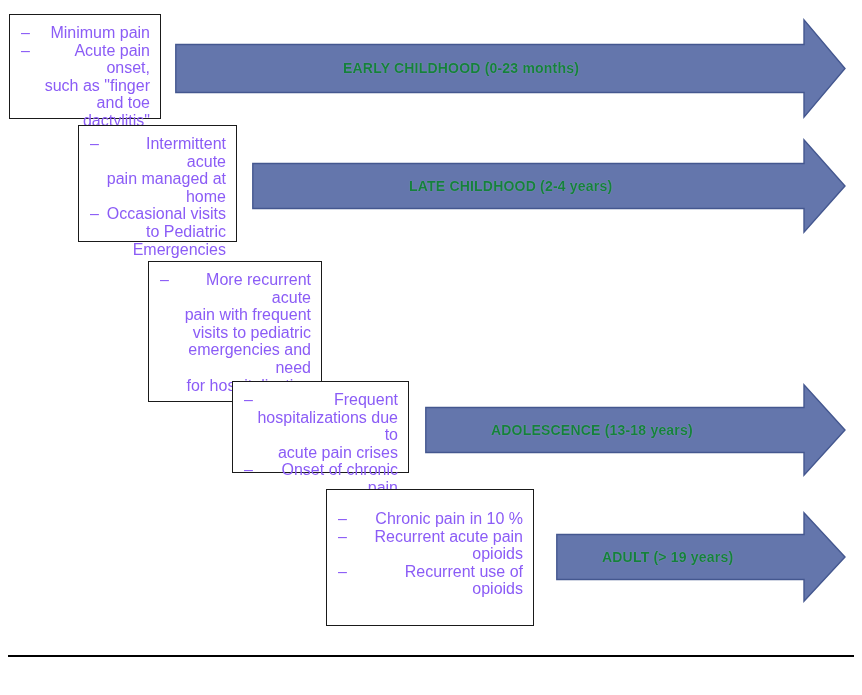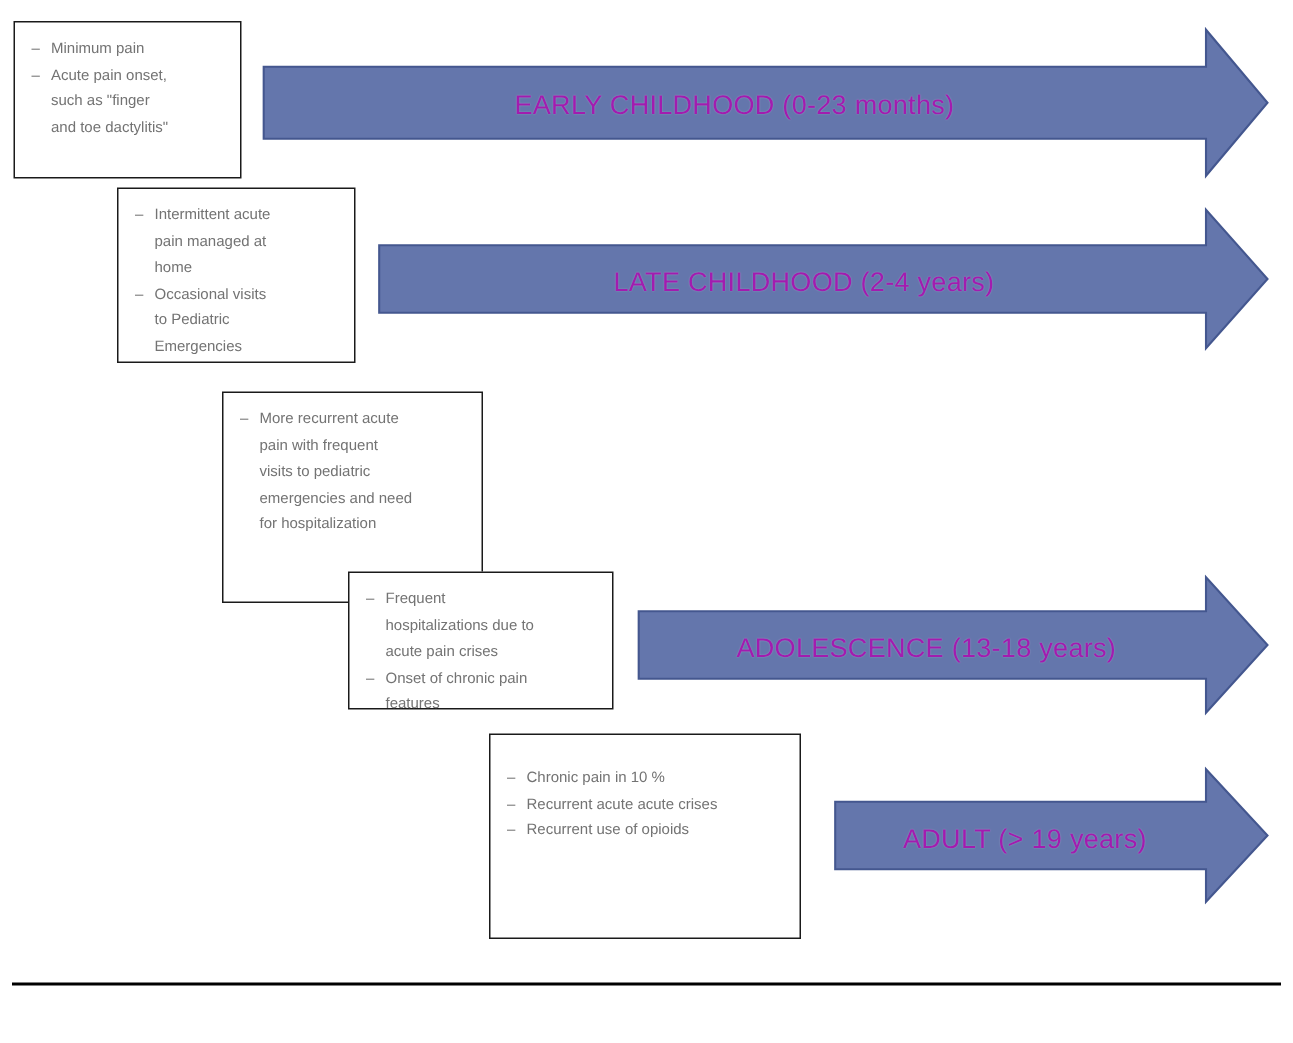--- a/index.html
+++ b/index.html
@@ -23,23 +23,23 @@
   .arrow {
     position: absolute;
     display: block;
   }
   .arrow svg {
     display: block;
     overflow: visible;
   }
   .arrow-label {
     position: absolute;
-    color: #a21caf;
-    font-weight: normal;
-    font-size: 18px;
+    color: #15803d;
+    font-weight: bold;
+    font-size: 14px;
     letter-spacing: 0.2px;
     white-space: nowrap;
     line-height: 1;
     text-shadow: 0 0 1px rgba(255,255,255,0.35);
   }
 
   
   .tbox {
     position: absolute;
     background: #ffffff;
@@ -48,23 +48,24 @@
     padding: 9px 10px 9px 11px;
   }
   .tbox ul {
     list-style: none;
     margin: 0;
     padding: 0;
   }
   .tbox li {
     position: relative;
     padding-left: 13px;
-    font-size: 10px;
+    font-size: 16px;
     line-height: 17.6px;
-    color: #737373;
+    color: #8b5cf6;
+    text-align: right;
   }
   .tbox li::before {
     content: "\2013";
     position: absolute;
     left: 0;
     top: 0;
   }
 
   
   #caption-rule {
@@ -145,20 +146,20 @@
   <div class="tbox" style="left:232px; top:381px; width:177px; height:92px;">
     <ul>
       <li>Frequent<br>hospitalizations due to<br>acute pain crises</li>
       <li>Onset of chronic pain<br>features</li>
     </ul>
   </div>
 
   <div class="tbox" style="left:326px; top:489px; width:208px; height:137px; padding-top:20px;">
     <ul>
       <li>Chronic pain in 10 %</li>
-      <li>Recurrent acute acute crises</li>
+      <li>Recurrent acute pain opioids</li>
       <li>Recurrent use of opioids</li>
     </ul>
   </div>
 
   <div id="caption-rule"></div>
 
 </div>
 
 </body></html>

